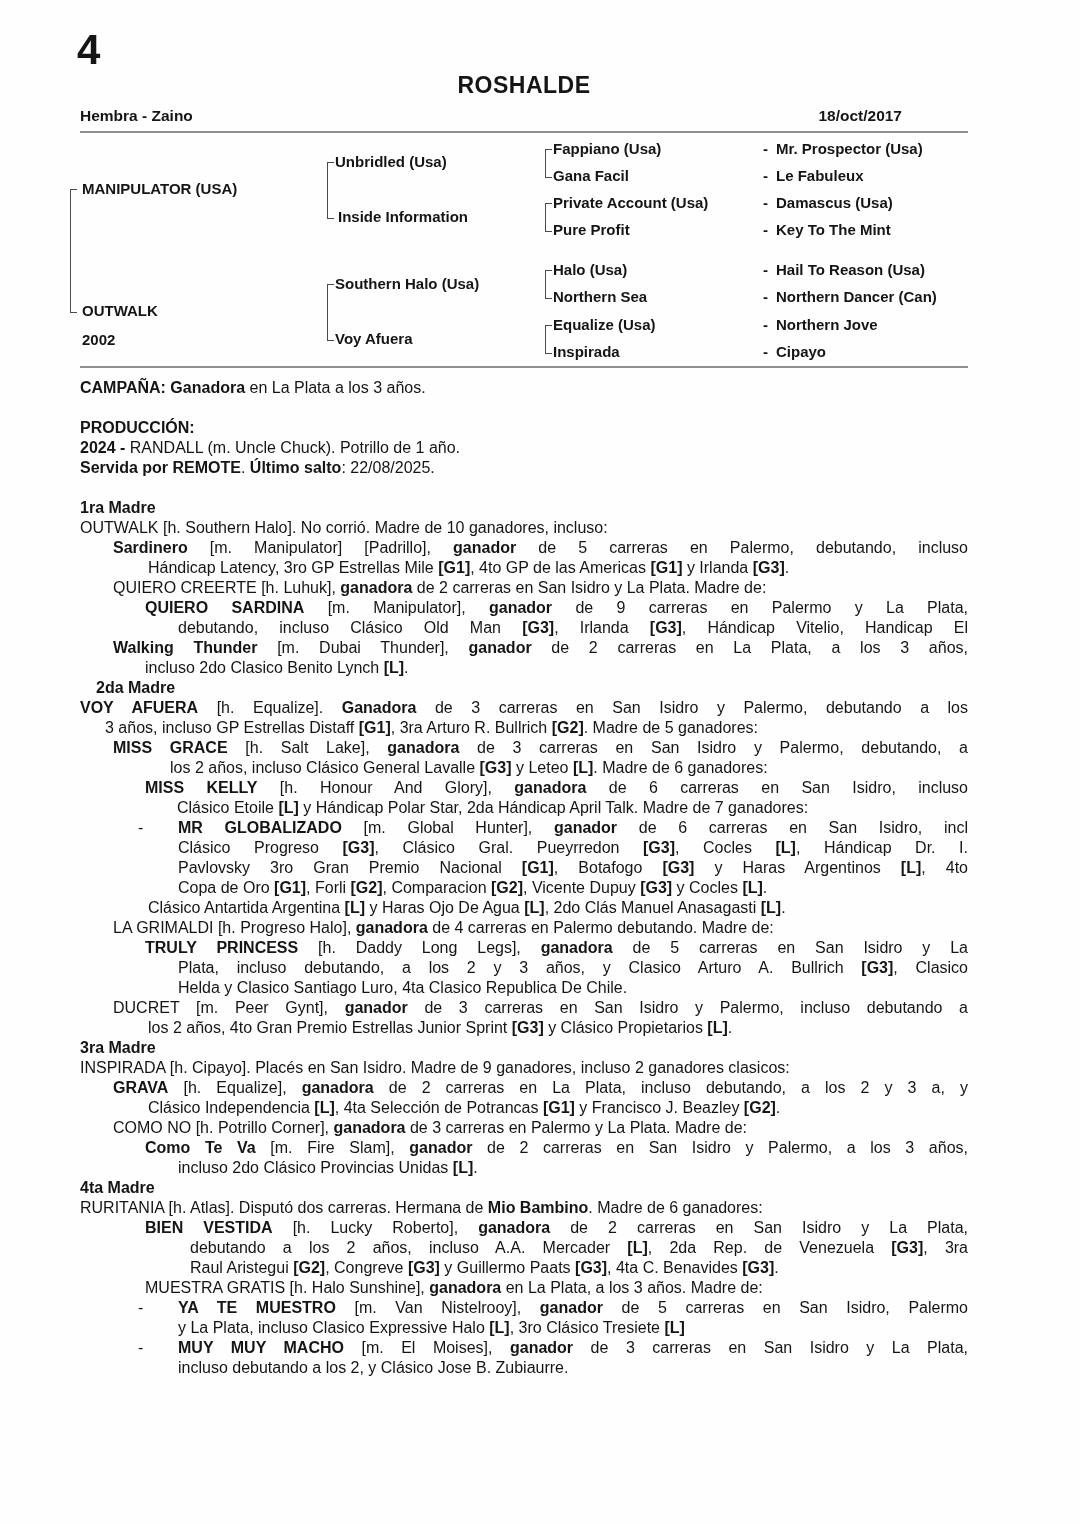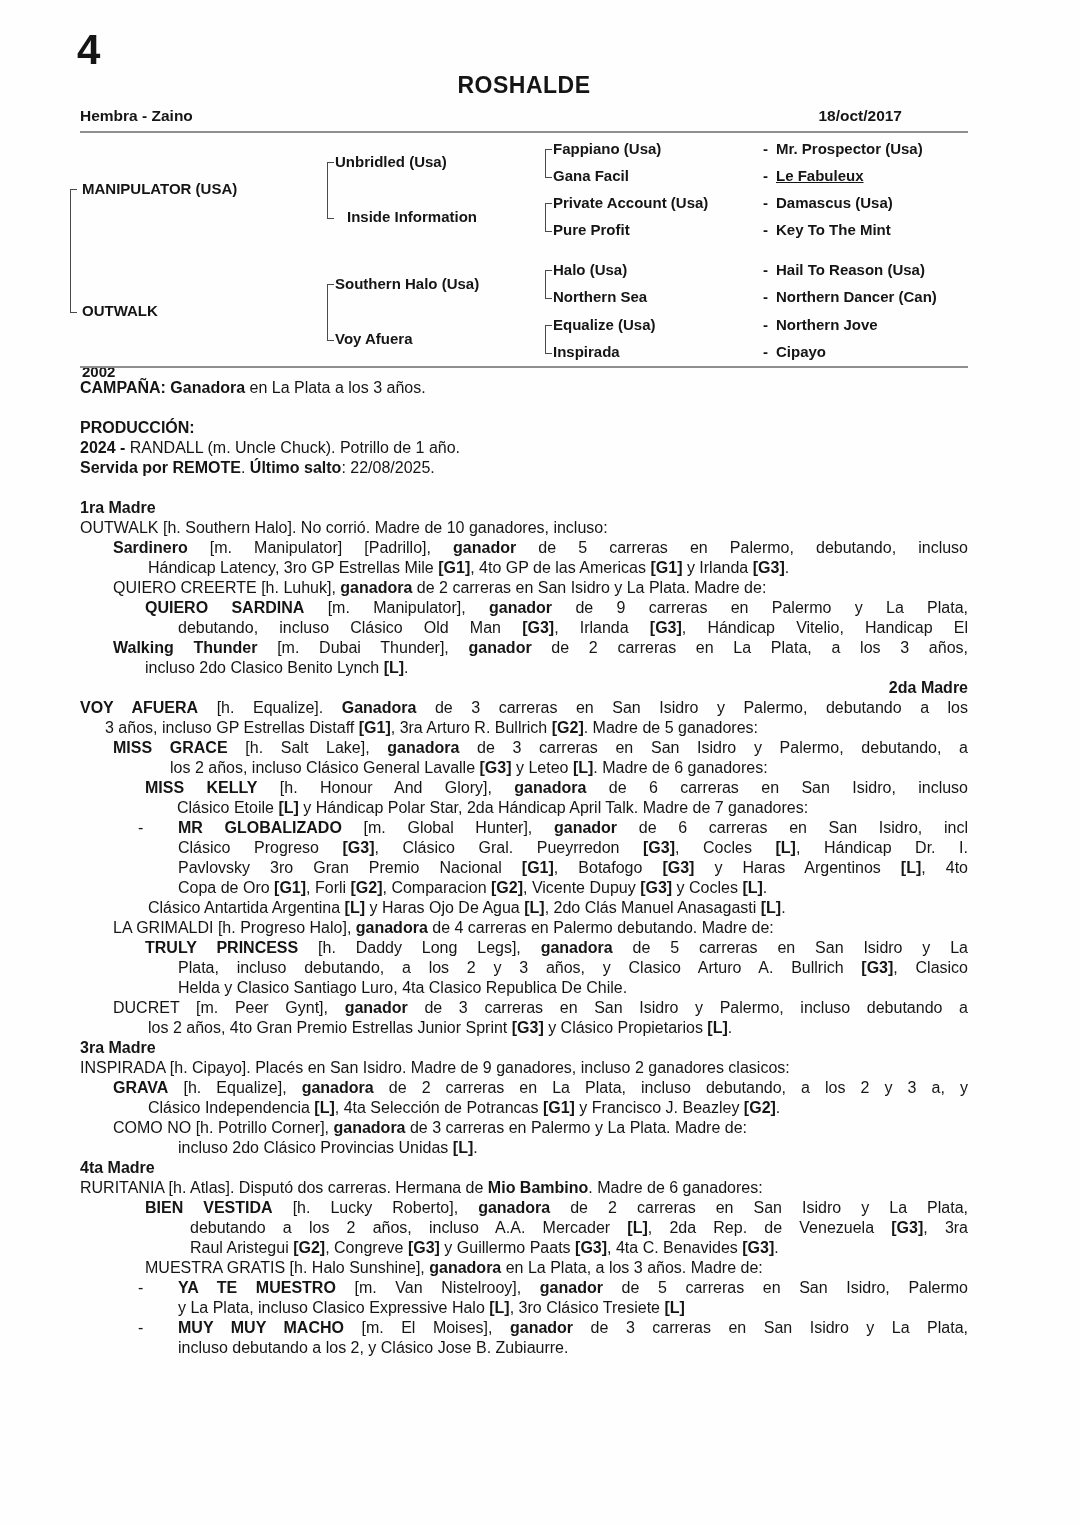--- a/index.html
+++ b/index.html
@@ -40,35 +40,35 @@
   <div class="pagenum">4</div>
   <div class="title">ROSHALDE</div>
   <div class="meta">
     <span>Hembra - Zaino</span>
     <span class="date">18/oct/2017</span>
   </div>
   <div class="rule rule1"></div>
   <div class="pedigree" id="pedigree">
       <div class="ped-entry" style="left: 2px; top: 40px;">MANIPULATOR (USA)</div>
       <div class="ped-entry" style="left: 2px; top: 162px;">OUTWALK</div>
-      <div class="ped-entry" style="left: 2px; top: 191px; margin-top: 32px;">2002</div>
+      <div class="ped-entry" style="left: 2px; top: 191px;">2002</div>
       <div class="ped-entry" style="left: 255px; top: 13px;">Unbridled (Usa)</div>
-      <div class="ped-entry" style="left: 267px; top: 68px;">Inside Information</div>
+      <div class="ped-entry" style="left: 258px; top: 68px;">Inside Information</div>
       <div class="ped-entry" style="left: 255px; top: 135px;">Southern Halo (Usa)</div>
       <div class="ped-entry" style="left: 255px; top: 190px;">Voy Afuera</div>
       <div class="ped-entry" style="left: 473px; top: 0px;">Fappiano (Usa)</div>
       <div class="ped-entry" style="left: 473px; top: 27px;">Gana Facil</div>
       <div class="ped-entry" style="left: 473px; top: 54px;">Private Account (Usa)</div>
       <div class="ped-entry" style="left: 473px; top: 81px;">Pure Profit</div>
       <div class="ped-entry" style="left: 473px; top: 121px;">Halo (Usa)</div>
       <div class="ped-entry" style="left: 473px; top: 148px;">Northern Sea</div>
       <div class="ped-entry" style="left: 473px; top: 176px;">Equalize (Usa)</div>
       <div class="ped-entry" style="left: 473px; top: 203px;">Inspirada</div>
       <div class="ped-entry" style="left: 683px; top: 0px;"><span class="dash4">-</span>Mr. Prospector (Usa)</div>
-      <div class="ped-entry" style="left: 683px; top: 27px; text-decoration: underline;"><span class="dash4">-</span>Le Fabuleux</div>
+      <div class="ped-entry" style="left: 683px; top: 27px;"><span class="dash4">-</span>Le Fabuleux</div>
       <div class="ped-entry" style="left: 683px; top: 54px;"><span class="dash4">-</span>Damascus (Usa)</div>
       <div class="ped-entry" style="left: 683px; top: 81px;"><span class="dash4">-</span>Key To The Mint</div>
       <div class="ped-entry" style="left: 683px; top: 121px;"><span class="dash4">-</span>Hail To Reason (Usa)</div>
       <div class="ped-entry" style="left: 683px; top: 148px;"><span class="dash4">-</span>Northern Dancer (Can)</div>
       <div class="ped-entry" style="left: 683px; top: 176px;"><span class="dash4">-</span>Northern Jove</div>
       <div class="ped-entry" style="left: 683px; top: 203px;"><span class="dash4">-</span>Cipayo</div>
       <div class="ped-bracket" style="left: -10px; top: 49px; height: 122px;"></div>
       <div class="ped-bracket" style="left: 247px; top: 22px; height: 55px;"></div>
       <div class="ped-bracket" style="left: 247px; top: 144px; height: 55px;"></div>
       <div class="ped-bracket" style="left: 465px; top: 9px; height: 27px;"></div>
@@ -84,21 +84,21 @@
       <div class="bline" style="margin-left: 0px;"><span class="b">Servida por </span><span class="b">REMOTE</span><span>. </span><span class="b">Último salto</span><span>: 22/08/2025.</span></div>
       <div class="bline" style="margin-left: 0px; margin-top: 20px;"><span class="b">1ra Madre</span></div>
       <div class="bline" style="margin-left: 0px;"><span>OUTWALK [h. Southern Halo]. No corrió. Madre de 10 ganadores, incluso:</span></div>
       <div class="bline just" style="margin-left: 33px; width: 855px;"><span class="b">Sardinero</span><span> [m. Manipulator] [Padrillo], </span><span class="b">ganador</span><span> de 5 carreras en Palermo, debutando, incluso</span></div>
       <div class="bline" style="margin-left: 68px;"><span>Hándicap Latency, 3ro GP Estrellas Mile </span><span class="b">[G1]</span><span>, 4to GP de las Americas </span><span class="b">[G1]</span><span> y Irlanda </span><span class="b">[G3]</span><span>.</span></div>
       <div class="bline" style="margin-left: 33px;"><span>QUIERO CREERTE [h. Luhuk], </span><span class="b">ganadora</span><span> de 2 carreras en San Isidro y La Plata. Madre de:</span></div>
       <div class="bline just" style="margin-left: 65px; width: 823px;"><span class="b">QUIERO SARDINA</span><span> [m. Manipulator], </span><span class="b">ganador</span><span> de 9 carreras en Palermo y La Plata,</span></div>
       <div class="bline just" style="margin-left: 98px; width: 790px;"><span>debutando, incluso Clásico Old Man </span><span class="b">[G3]</span><span>, Irlanda </span><span class="b">[G3]</span><span>, Hándicap Vitelio, Handicap El</span></div>
       <div class="bline just" style="margin-left: 33px; width: 855px;"><span class="b">Walking Thunder</span><span> [m. Dubai Thunder], </span><span class="b">ganador</span><span> de 2 carreras en La Plata, a los 3 años,</span></div>
       <div class="bline" style="margin-left: 65px;"><span>incluso 2do Clasico Benito Lynch </span><span class="b">[L]</span><span>.</span></div>
-      <div class="bline" style="margin-left: 16px; text-align: right;"><span class="b">2da Madre</span></div>
+      <div class="bline" style="margin-left: 16px;"><span class="b">2da Madre</span></div>
       <div class="bline just" style="margin-left: 0px; width: 888px;"><span class="b">VOY AFUERA</span><span> [h. Equalize]. </span><span class="b">Ganadora</span><span> de 3 carreras en San Isidro y Palermo, debutando a los</span></div>
       <div class="bline" style="margin-left: 25px;"><span>3 años, incluso GP Estrellas Distaff </span><span class="b">[G1]</span><span>, 3ra Arturo R. Bullrich </span><span class="b">[G2]</span><span>. Madre de 5 ganadores:</span></div>
       <div class="bline just" style="margin-left: 33px; width: 855px;"><span class="b">MISS GRACE</span><span> [h. Salt Lake], </span><span class="b">ganadora</span><span> de 3 carreras en San Isidro y Palermo, debutando, a</span></div>
       <div class="bline" style="margin-left: 90px;"><span>los 2 años, incluso Clásico General Lavalle </span><span class="b">[G3]</span><span> y Leteo </span><span class="b">[L]</span><span>. Madre de 6 ganadores:</span></div>
       <div class="bline just" style="margin-left: 65px; width: 823px;"><span class="b">MISS KELLY</span><span> [h. Honour And Glory], </span><span class="b">ganadora</span><span> de 6 carreras en San Isidro, incluso</span></div>
       <div class="bline" style="margin-left: 97px;"><span>Clásico Etoile </span><span class="b">[L]</span><span> y Hándicap Polar Star, 2da Hándicap April Talk. Madre de 7 ganadores:</span></div>
       <div class="bline just" style="margin-left: 98px; width: 790px;"><span class="dash">-</span><span class="b">MR GLOBALIZADO</span><span> [m. Global Hunter], </span><span class="b">ganador</span><span> de 6 carreras en San Isidro, incl</span></div>
       <div class="bline just" style="margin-left: 98px; width: 790px;"><span>Clásico Progreso </span><span class="b">[G3]</span><span>, Clásico Gral. Pueyrredon </span><span class="b">[G3]</span><span>, Cocles </span><span class="b">[L]</span><span>, Hándicap Dr. I.</span></div>
       <div class="bline just" style="margin-left: 98px; width: 790px;"><span>Pavlovsky 3ro Gran Premio Nacional </span><span class="b">[G1]</span><span>, Botafogo </span><span class="b">[G3]</span><span> y Haras Argentinos </span><span class="b">[L]</span><span>, 4to</span></div>
       <div class="bline" style="margin-left: 98px;"><span>Copa de Oro </span><span class="b">[G1]</span><span>, Forli </span><span class="b">[G2]</span><span>, Comparacion </span><span class="b">[G2]</span><span>, Vicente Dupuy </span><span class="b">[G3]</span><span> y Cocles </span><span class="b">[L]</span><span>.</span></div>
@@ -107,20 +107,21 @@
       <div class="bline just" style="margin-left: 65px; width: 823px;"><span class="b">TRULY PRINCESS</span><span> [h. Daddy Long Legs], </span><span class="b">ganadora</span><span> de 5 carreras en San Isidro y La</span></div>
       <div class="bline just" style="margin-left: 98px; width: 790px;"><span>Plata, incluso debutando, a los 2 y 3 años, y Clasico Arturo A. Bullrich </span><span class="b">[G3]</span><span>, Clasico</span></div>
       <div class="bline" style="margin-left: 98px;"><span>Helda y Clasico Santiago Luro, 4ta Clasico Republica De Chile.</span></div>
       <div class="bline just" style="margin-left: 33px; width: 855px;"><span>DUCRET [m. Peer Gynt], </span><span class="b">ganador</span><span> de 3 carreras en San Isidro y Palermo, incluso debutando a</span></div>
       <div class="bline" style="margin-left: 68px;"><span>los 2 años, 4to Gran Premio Estrellas Junior Sprint </span><span class="b">[G3]</span><span> y Clásico Propietarios </span><span class="b">[L]</span><span>.</span></div>
       <div class="bline" style="margin-left: 0px;"><span class="b">3ra Madre</span></div>
       <div class="bline" style="margin-left: 0px;"><span>INSPIRADA [h. Cipayo]. Placés en San Isidro. Madre de 9 ganadores, incluso 2 ganadores clasicos:</span></div>
       <div class="bline just" style="margin-left: 33px; width: 855px;"><span class="b">GRAVA</span><span> [h. Equalize], </span><span class="b">ganadora</span><span> de 2 carreras en La Plata, incluso debutando, a los 2 y 3 a, y</span></div>
       <div class="bline" style="margin-left: 68px;"><span>Clásico Independencia </span><span class="b">[L]</span><span>, 4ta Selección de Potrancas </span><span class="b">[G1]</span><span> y Francisco J. Beazley </span><span class="b">[G2]</span><span>.</span></div>
       <div class="bline" style="margin-left: 33px;"><span>COMO NO [h. Potrillo Corner], </span><span class="b">ganadora</span><span> de 3 carreras en Palermo y La Plata. Madre de:</span></div>
+      <div class="bline just" style="margin-left: 65px; width: 823px;"><span class="b">Como Te Va</span><span> [m. Fire Slam], </span><span class="b">ganador</span><span> de 2 carreras en San Isidro y Palermo, a los 3 años,</span></div>
       <div class="bline" style="margin-left: 98px;"><span>incluso 2do Clásico Provincias Unidas </span><span class="b">[L]</span><span>.</span></div>
       <div class="bline" style="margin-left: 0px;"><span class="b">4ta Madre</span></div>
       <div class="bline" style="margin-left: 0px;"><span>RURITANIA [h. Atlas]. Disputó dos carreras. Hermana de </span><span class="b">Mio Bambino</span><span>. Madre de 6 ganadores:</span></div>
       <div class="bline just" style="margin-left: 65px; width: 823px;"><span class="b">BIEN VESTIDA</span><span> [h. Lucky Roberto], </span><span class="b">ganadora</span><span> de 2 carreras en San Isidro y La Plata,</span></div>
       <div class="bline just" style="margin-left: 110px; width: 778px;"><span>debutando a los 2 años, incluso A.A. Mercader </span><span class="b">[L]</span><span>, 2da Rep. de Venezuela </span><span class="b">[G3]</span><span>, 3ra</span></div>
       <div class="bline" style="margin-left: 110px;"><span>Raul Aristegui </span><span class="b">[G2]</span><span>, Congreve </span><span class="b">[G3]</span><span> y Guillermo Paats </span><span class="b">[G3]</span><span>, 4ta C. Benavides </span><span class="b">[G3]</span><span>.</span></div>
       <div class="bline" style="margin-left: 65px;"><span>MUESTRA GRATIS [h. Halo Sunshine], </span><span class="b">ganadora</span><span> en La Plata, a los 3 años. Madre de:</span></div>
       <div class="bline just" style="margin-left: 98px; width: 790px;"><span class="dash">-</span><span class="b">YA TE MUESTRO</span><span> [m. Van Nistelrooy], </span><span class="b">ganador</span><span> de 5 carreras en San Isidro, Palermo</span></div>
       <div class="bline" style="margin-left: 98px;"><span>y La Plata, incluso Clasico Expressive Halo </span><span class="b">[L]</span><span>, 3ro Clásico Tresiete </span><span class="b">[L]</span></div>
       <div class="bline just" style="margin-left: 98px; width: 790px;"><span class="dash">-</span><span class="b">MUY MUY MACHO</span><span> [m. El Moises], </span><span class="b">ganador</span><span> de 3 carreras en San Isidro y La Plata,</span></div>

